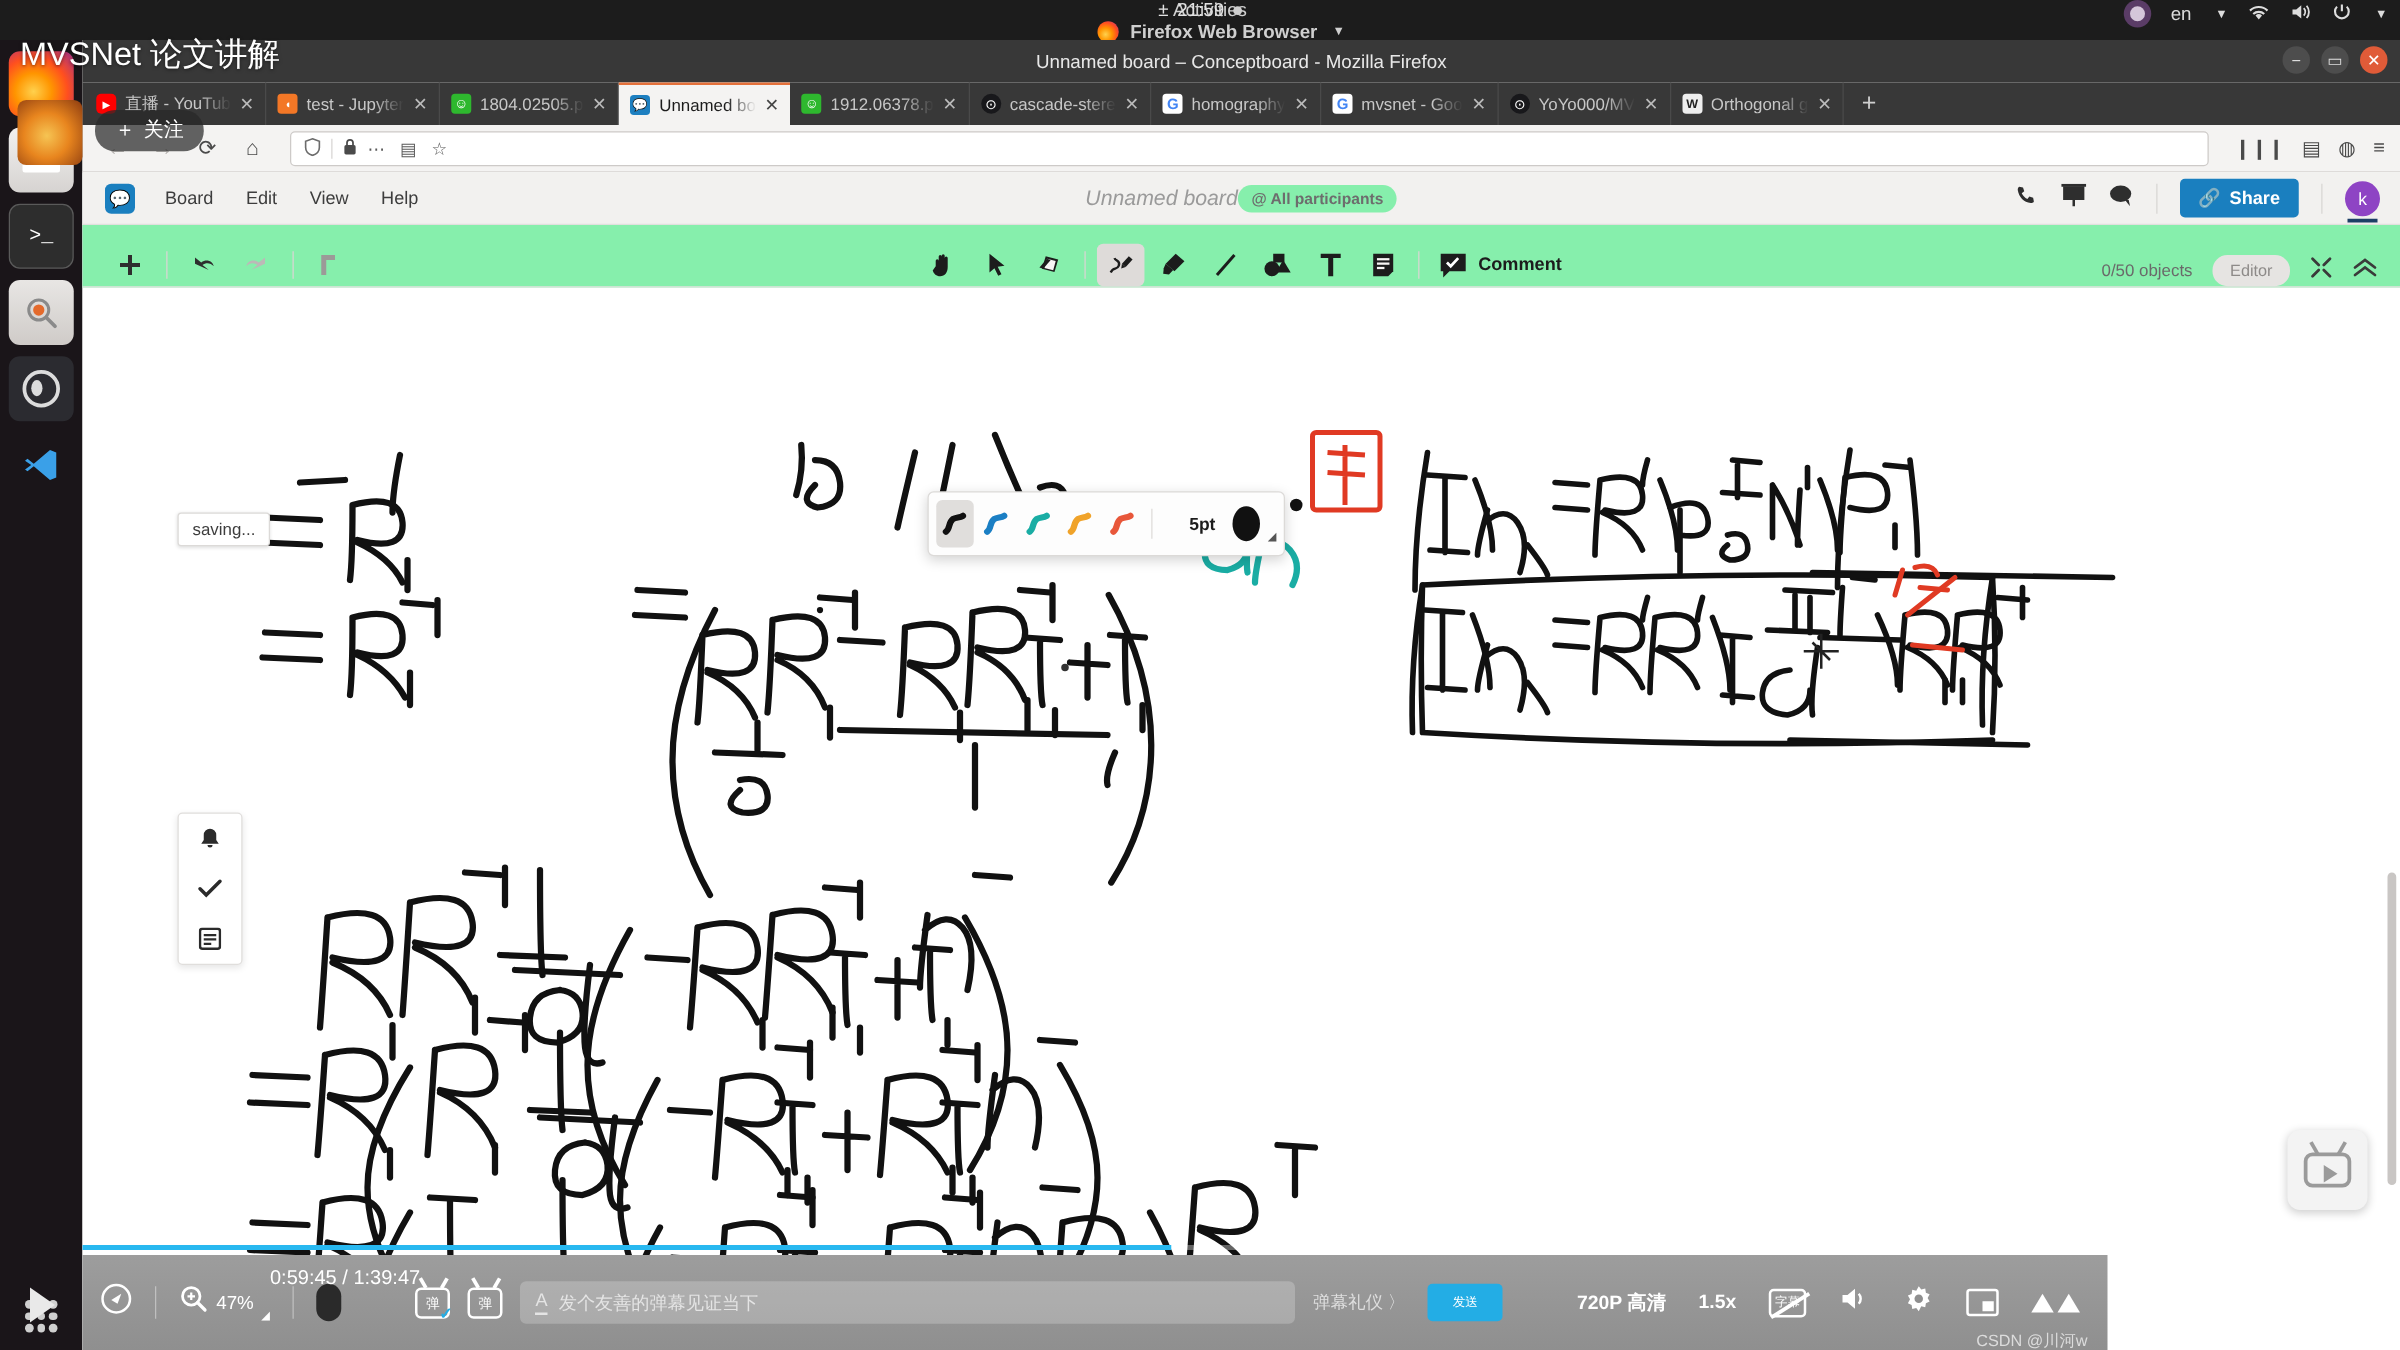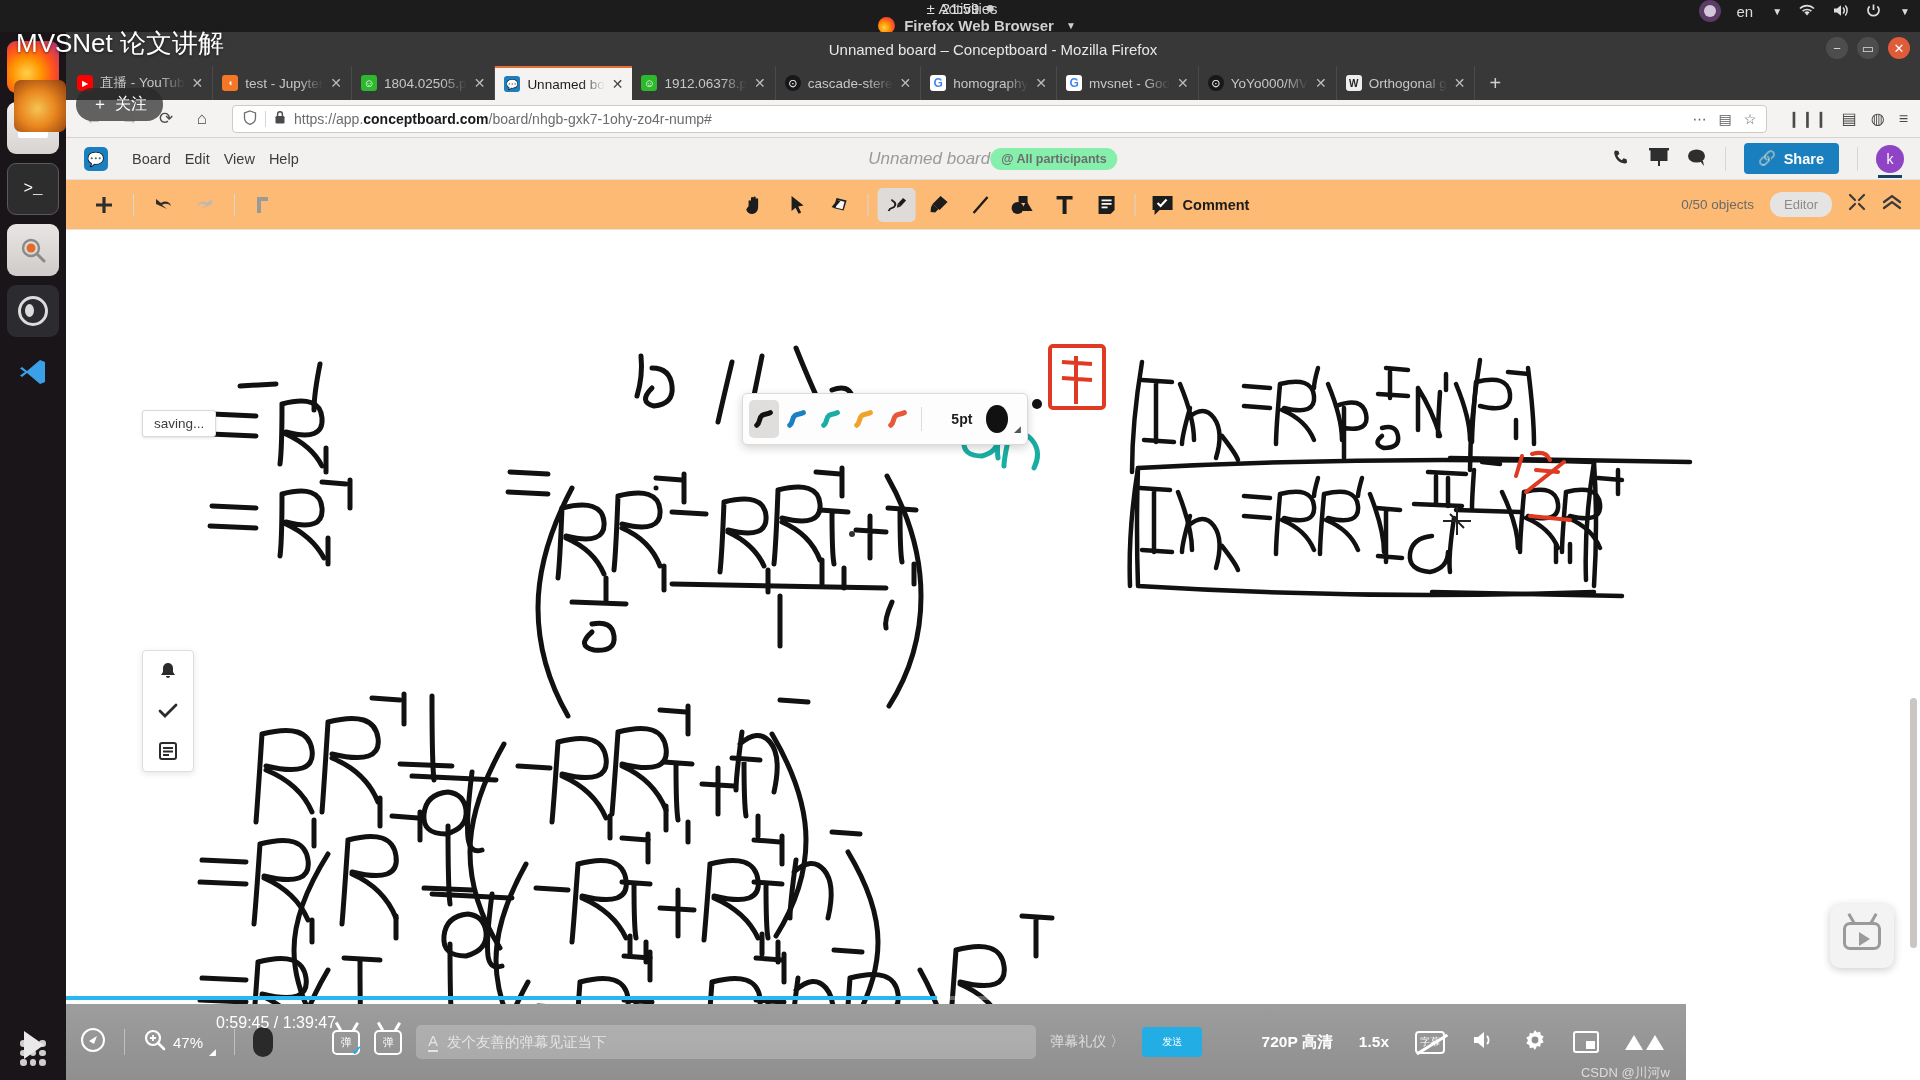--- a/index.html
+++ b/index.html
@@ -116,33 +116,33 @@
   .navright { display:flex; align-items:center; gap:14px; color:#4a4a4a; font-size:16px; padding-left:6px;}
 
   
   .cb { position:absolute; top:106px; left:0; right:0; bottom:0; background:#ffffff; }
   .cb-header {
     height:42px; background:#f2f1ef; border-bottom:1px solid #e2e0de;
     display:flex; align-items:center; padding:0 18px; gap:24px; position:relative;
   }
   .cb-logo { width:24px; height:24px; border-radius:5px; background:#1a7fbf; color:#fff;
              display:flex; align-items:center; justify-content:center; font-size:14px; }
-  .cb-menu { display:flex; gap:14px; font-size:14.5px; color:#3d3d3d; }
+  .cb-menu { display:flex; gap:26px; font-size:14.5px; color:#3d3d3d; }
   .cb-center { position:absolute; left:50%; transform:translateX(-50%); display:flex; align-items:center; gap:0; }
   .cb-boardname { font-style:italic; font-size:17px; color:#9a9a9a; }
   .cb-chip { background:#86efac; color:#6d6d6d; font-size:12.5px; font-weight:bold; border-radius:11px; padding:4px 11px; }
   .cb-headright { position:absolute; right:16px; display:flex; align-items:center; gap:18px; }
   .cb-share { background:#1a7fbf; color:#fff; font-size:14.5px; font-weight:bold; border-radius:4px;
               padding:7px 15px; display:flex; align-items:center; gap:7px; }
   .cb-user { width:28px; height:28px; border-radius:50%; background:#8e44c4; color:#fff;
              font-size:14px; display:flex; align-items:center; justify-content:center; position:relative; }
   .cb-user::after{content:"";position:absolute;bottom:-5px;left:2px;right:2px;height:3px;background:#1c3f66;}
   .cb-divline { width:1px; height:24px; background:#d8d6d4; }
 
-  .cb-toolbar { height:50px; background:#fdba74; border-bottom:1px solid #e4e2e0; display:flex; align-items:center; position:relative; }
+  .cb-toolbar { height:50px; background:#86efac; border-bottom:1px solid #e4e2e0; display:flex; align-items:flex-end; position:relative; }
   .tb-left { display:flex; align-items:center; gap:6px; padding-left:20px; }
   .tb-btn { width:36px; height:34px; display:flex; align-items:center; justify-content:center;
             font-size:19px; color:#2e2e2e; border-radius:4px; }
   .tb-btn.dim { color:#b8b5b3; }
   .tb-sep { width:1px; height:22px; background:#d9d6d4; margin:0 5px; }
   .tb-center { position:absolute; left:50%; transform:translateX(-50%); display:flex; align-items:center; gap:4px; }
   .tb-tool { width:38px; height:34px; display:flex; align-items:center; justify-content:center;
              font-size:19px; color:#222; border-radius:5px; }
   .tb-tool.active { background:#dedbd9; }
   .tb-comment { display:flex; align-items:center; gap:8px; font-size:14.5px; color:#1c1c1c; font-weight:bold; padding-left:6px; }
@@ -403,21 +403,20 @@
             <path d="M7 1l5.5 2v5c0 3.4-2.5 5.4-5.5 6.3C4 13.4 1.5 11.4 1.5 8V3z" fill="none" stroke="#6c6c6c" stroke-width="1.3"></path>
           </svg>
       </span>
       <span class="sep"></span>
       <span class="ico">
         <svg width="12" height="15" viewBox="0 0 12 15">
             <rect x="1.5" y="6" width="9" height="7.5" rx="1.3" fill="#4a4a4a"></rect>
             <path d="M3.6 6V4.2a2.4 2.4 0 014.8 0V6" fill="none" stroke="#4a4a4a" stroke-width="1.4"></path>
           </svg>
       </span>
-      <span class="urlrest"><span>https://app.</span><b class="host">conceptboard.com</b><span>/board/nhgb-gxk7-1ohy-zo4r-nump#</span></span>
       <span class="url-right">
         <span>⋯</span>
         <span>▤</span>
         <span>☆</span>
       </span>
     </div>
     <span class="navright">
       <span>❙❙❙</span>
       <span>▤</span>
       <span>◍</span>

